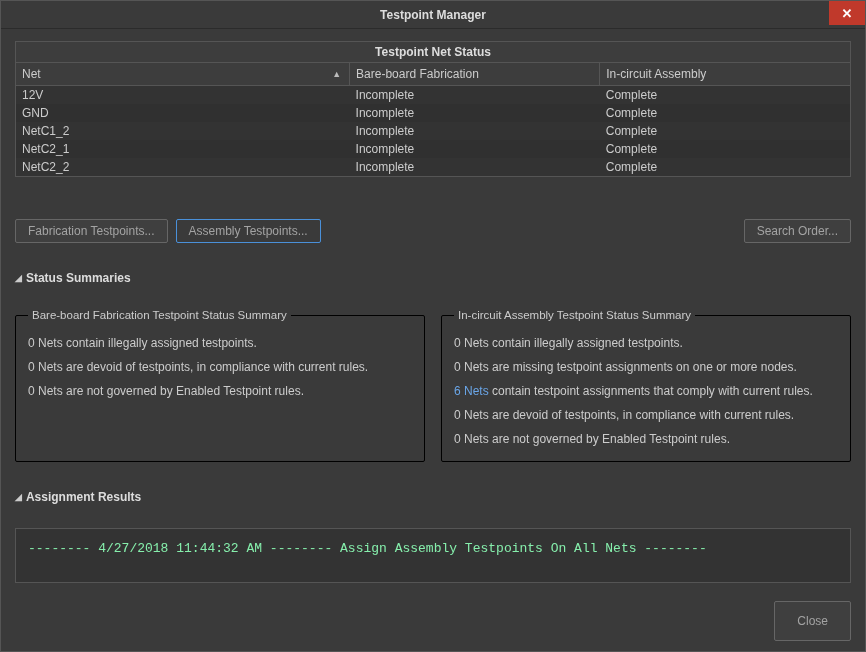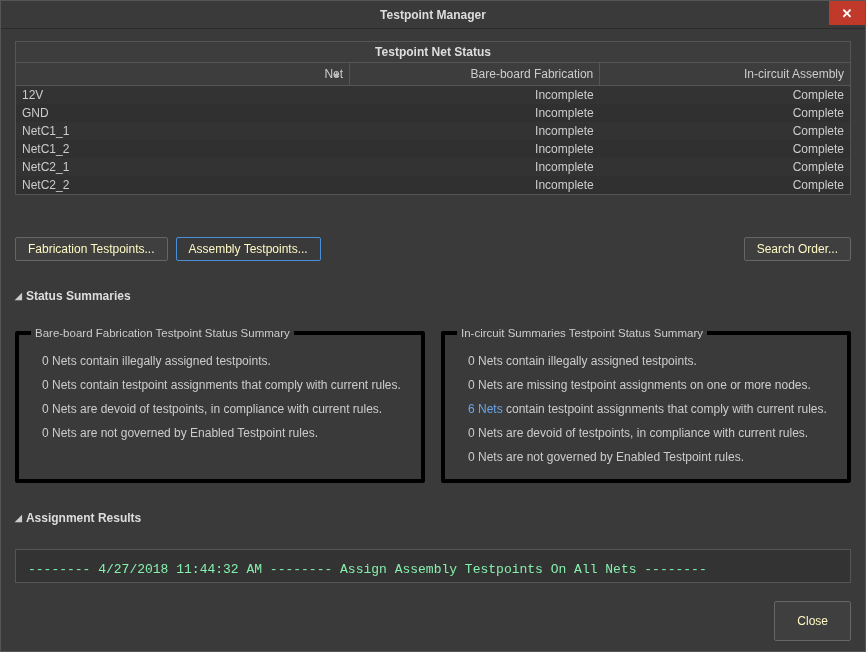--- a/index.html
+++ b/index.html
@@ -73,58 +73,58 @@
     width: 100%;
     border-collapse: collapse;
   }
   th {
     background: #3d3d3d;
     color: #ccc;
     font-weight: normal;
     padding: 4px 6px;
     border-right: 1px solid #555;
     border-bottom: 1px solid #555;
-    text-align: right;
+    text-align: left;
     position: relative;
   }
   th:last-child { border-right: none; }
   th.net-col { }
   .sort-arrow {
     position: absolute;
     right: 8px;
     top: 50%;
     transform: translateY(-50%);
     font-size: 9px;
     color: #bbb;
   }
   td {
     padding: 2px 6px;
     color: #ccc;
     font-size: 12px;
     margin-left: 10px;
   }
   td:first-child { text-align: left; }
-  td:nth-child(2), td:nth-child(3) { text-align: right; }
+  td:nth-child(2), td:nth-child(3) { text-align: left; }
   tbody tr:nth-child(odd) { background: #333; }
   tbody tr:nth-child(even) { background: #303030; }
   col.c-net { width: 40%; }
   col.c-fab { width: 30%; }
   col.c-asm { width: 30%; }
 
   .button-row {
     display: flex;
     align-items: center;
     gap: 8px;
     margin-top: 18px;
   }
   .spacer { flex: 1; }
   .btn {
     background: #3f3f3f;
     border: 1px solid #666;
-    color: #fef9c3;
+    color: #a3a3a3;
     padding: 4px 12px;
     font-size: 12px;
     cursor: pointer;
     border-radius: 2px;
   }
   .btn.pressed {
     border: 1px solid #4a90d9;
     background: #3a3a3a;
   }
 
@@ -142,34 +142,33 @@
     font-size: 9px;
     color: #ccc;
   }
 
   .summaries {
     display: flex;
     gap: 16px;
   }
   fieldset.summary {
     flex: 1;
-    border: 4px solid #000000;
+    border: 1px solid #000000;
     border-radius: 2px;
     padding: 10px 12px 10px 12px;
   }
   fieldset.summary legend {
     color: #ccc;
     font-size: 11.5px;
     padding: 0 4px;
   }
   .summary-line {
     color: #ccc;
     font-size: 12px;
     padding: 5px 0;
-    margin-left: 11px;
   }
   .highlight { color: #6aa6e8; }
 
   .results {
     border: 1px solid #555;
     background: #333;
     padding: 10px 12px;
     font-family: "Consolas", "Courier New", monospace;
     font-size: 13px;
     color: #86efac;
@@ -225,25 +224,20 @@
               <td>12V</td>
               <td>Incomplete</td>
               <td>Complete</td>
             </tr>
             <tr>
               <td>GND</td>
               <td>Incomplete</td>
               <td>Complete</td>
             </tr>
             <tr>
-              <td>NetC1_1</td>
-              <td>Incomplete</td>
-              <td>Complete</td>
-            </tr>
-            <tr>
               <td>NetC1_2</td>
               <td>Incomplete</td>
               <td>Complete</td>
             </tr>
             <tr>
               <td>NetC2_1</td>
               <td>Incomplete</td>
               <td>Complete</td>
             </tr>
             <tr>
@@ -265,27 +259,26 @@
     <div class="section-header">
       <span class="tri">◢</span>
       <span>Status Summaries</span>
     </div>
 
     <div class="summaries">
       <fieldset class="summary">
         <legend>Bare-board Fabrication Testpoint Status Summary</legend>
         <div id="fab-lines">
             <div class="summary-line"><span>0 Nets</span><span> contain illegally assigned testpoints.</span></div>
-            <div class="summary-line"><span>0 Nets</span><span> contain testpoint assignments that comply with current rules.</span></div>
             <div class="summary-line"><span>0 Nets</span><span> are devoid of testpoints, in compliance with current rules.</span></div>
             <div class="summary-line"><span>0 Nets</span><span> are not governed by Enabled Testpoint rules.</span></div>
           </div>
       </fieldset>
       <fieldset class="summary">
-        <legend>In-circuit Summaries Testpoint Status Summary</legend>
+        <legend>In-circuit Assembly Testpoint Status Summary</legend>
         <div id="asm-lines">
             <div class="summary-line"><span>0 Nets</span><span> contain illegally assigned testpoints.</span></div>
             <div class="summary-line"><span>0 Nets</span><span> are missing testpoint assignments on one or more nodes.</span></div>
             <div class="summary-line"><span class="highlight">6 Nets</span><span> contain testpoint assignments that comply with current rules.</span></div>
             <div class="summary-line"><span>0 Nets</span><span> are devoid of testpoints, in compliance with current rules.</span></div>
             <div class="summary-line"><span>0 Nets</span><span> are not governed by Enabled Testpoint rules.</span></div>
           </div>
       </fieldset>
     </div>
 

